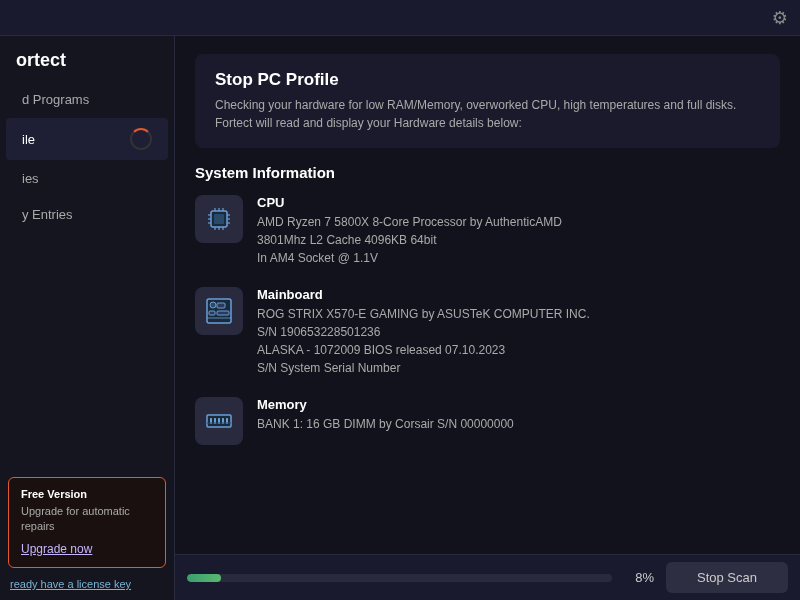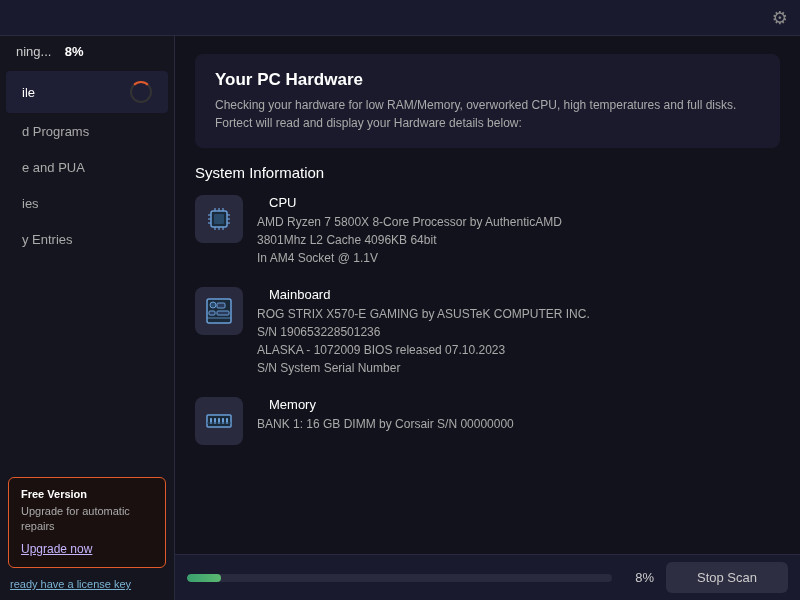--- a/index.html
+++ b/index.html
@@ -165,21 +165,21 @@
 
     .section-desc {
       color: #aaa;
       font-size: 12px;
       line-height: 1.5;
     }
 
     .system-info-title {
       color: #fff;
       font-size: 15px;
-      font-weight: normal;
+      font-weight: bold;
       margin-bottom: 14px;
     }
 
     .info-item {
       display: flex;
       align-items: flex-start;
       margin-bottom: 20px;
     }
     .info-icon {
       width: 48px;
@@ -191,23 +191,22 @@
       justify-content: center;
       flex-shrink: 0;
       margin-right: 14px;
       font-size: 22px;
       color: #6a9fd8;
     }
     .info-text {}
     .info-label {
       color: #fff;
       font-size: 13px;
-      font-weight: normal;
+      font-weight: bold;
       margin-bottom: 3px;
-      margin-left: 12px;
     }
     .info-detail {
       color: #aaa;
       font-size: 12px;
       line-height: 1.5;
     }
 
     
     .bottom-bar {
       background: #1a1a2e;
@@ -253,41 +252,34 @@
 </head>
 <body>
 
 <div class="top-bar">
   <span class="gear-icon">⚙</span>
 </div>
 
 <div class="main-layout">
 
   <div class="sidebar">
-
-    <div class="scan-progress-area">
-      <span class="scan-label">ning...</span>
-      &nbsp;
-      <span class="scan-percent">8%</span>
-    </div>
+    <div class="sidebar-title">ortect</div>
+
 
     <div class="sidebar-items">
+
+      <div class="sidebar-item">
+        <span>d Programs</span>
+      </div>
 
       <div class="sidebar-item active">
         <span>ile</span>
         <div class="spinner"></div>
       </div>
 
-      <div class="sidebar-item">
-        <span>d Programs</span>
-      </div>
-
-      <div class="sidebar-item">
-        <span>e and PUA</span>
-      </div>
 
       <div class="sidebar-item">
         <span>ies</span>
       </div>
 
       <div class="sidebar-item">
         <span>y Entries</span>
       </div>
 
     </div>
@@ -297,21 +289,21 @@
       <div class="upgrade-desc">Upgrade for automatic repairs</div>
       <span class="upgrade-link">Upgrade now</span>
     </div>
     <span class="license-link">ready have a license key</span>
   </div>
 
   <div class="main-content">
     <div class="content-area">
 
       <div class="section-card">
-        <div class="section-title">Your PC Hardware</div>
+        <div class="section-title">Stop PC Profile</div>
         <div class="section-desc">Checking your hardware for low RAM/Memory, overworked CPU, high temperatures and full disks. Fortect will read and display your Hardware details below:</div>
       </div>
 
       <div>
         <div class="system-info-title">System Information</div>
 
         <div class="info-item">
           <div class="info-icon">
             <svg width="32" height="32" viewBox="0 0 32 32" fill="none">
               <rect x="8" y="8" width="16" height="16" rx="2" stroke="#6a9fd8" stroke-width="1.5" fill="#1a2a3a"></rect>

